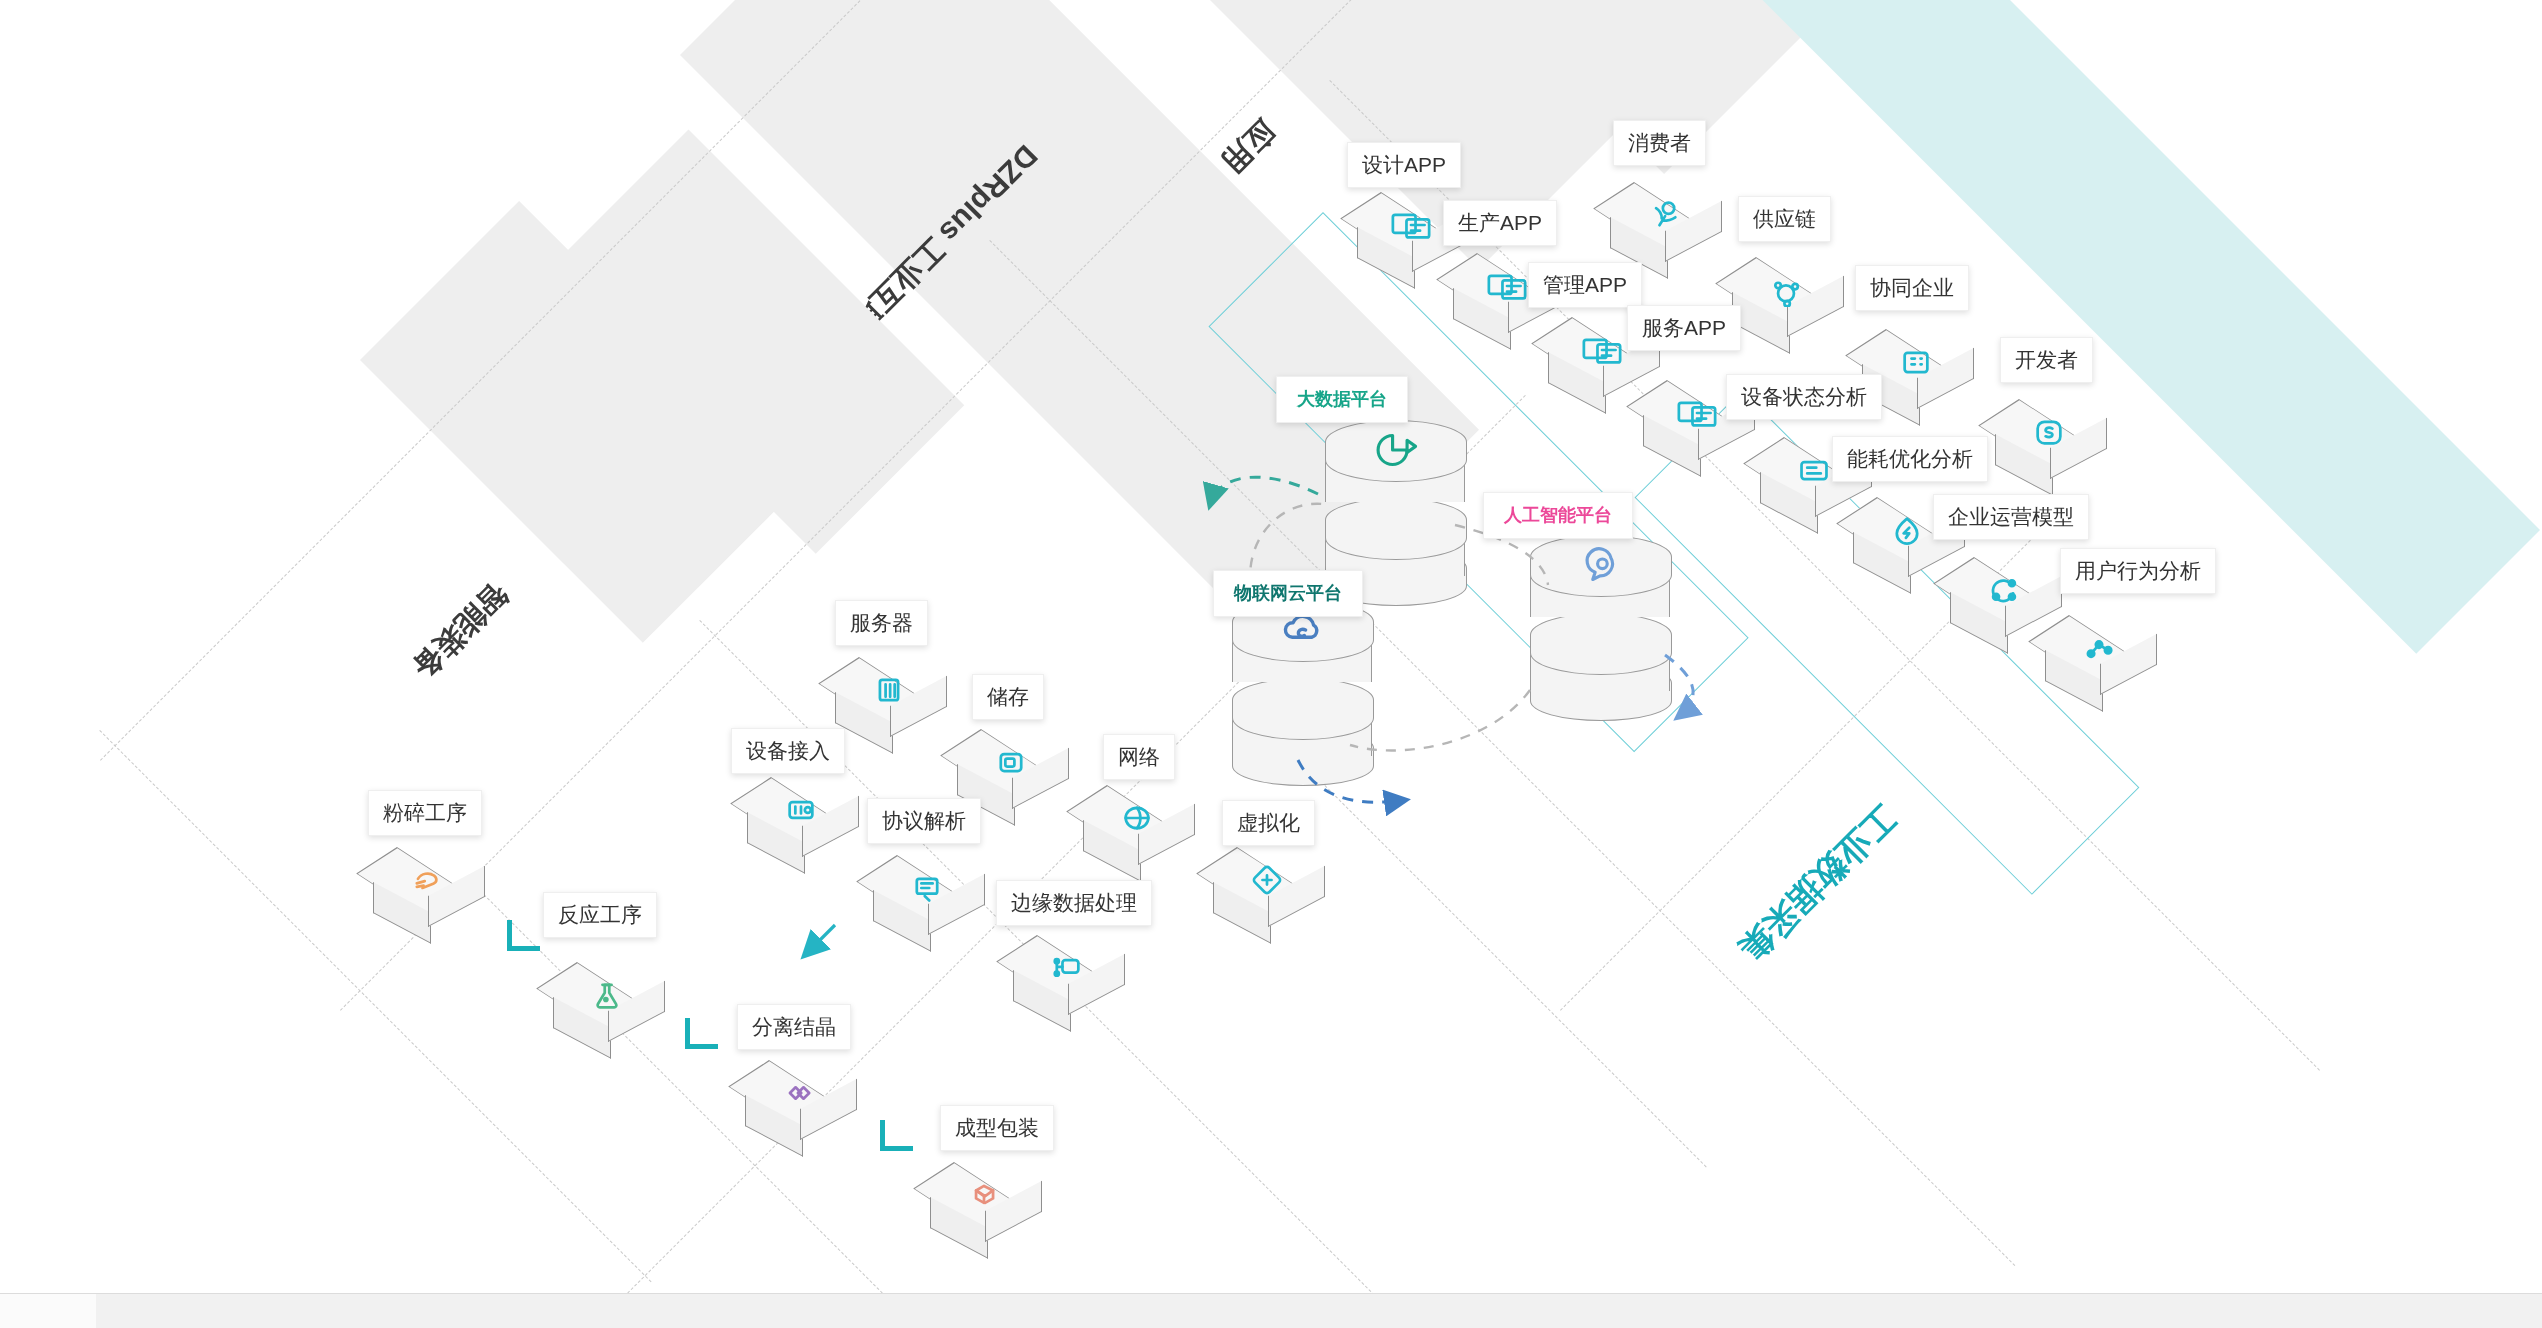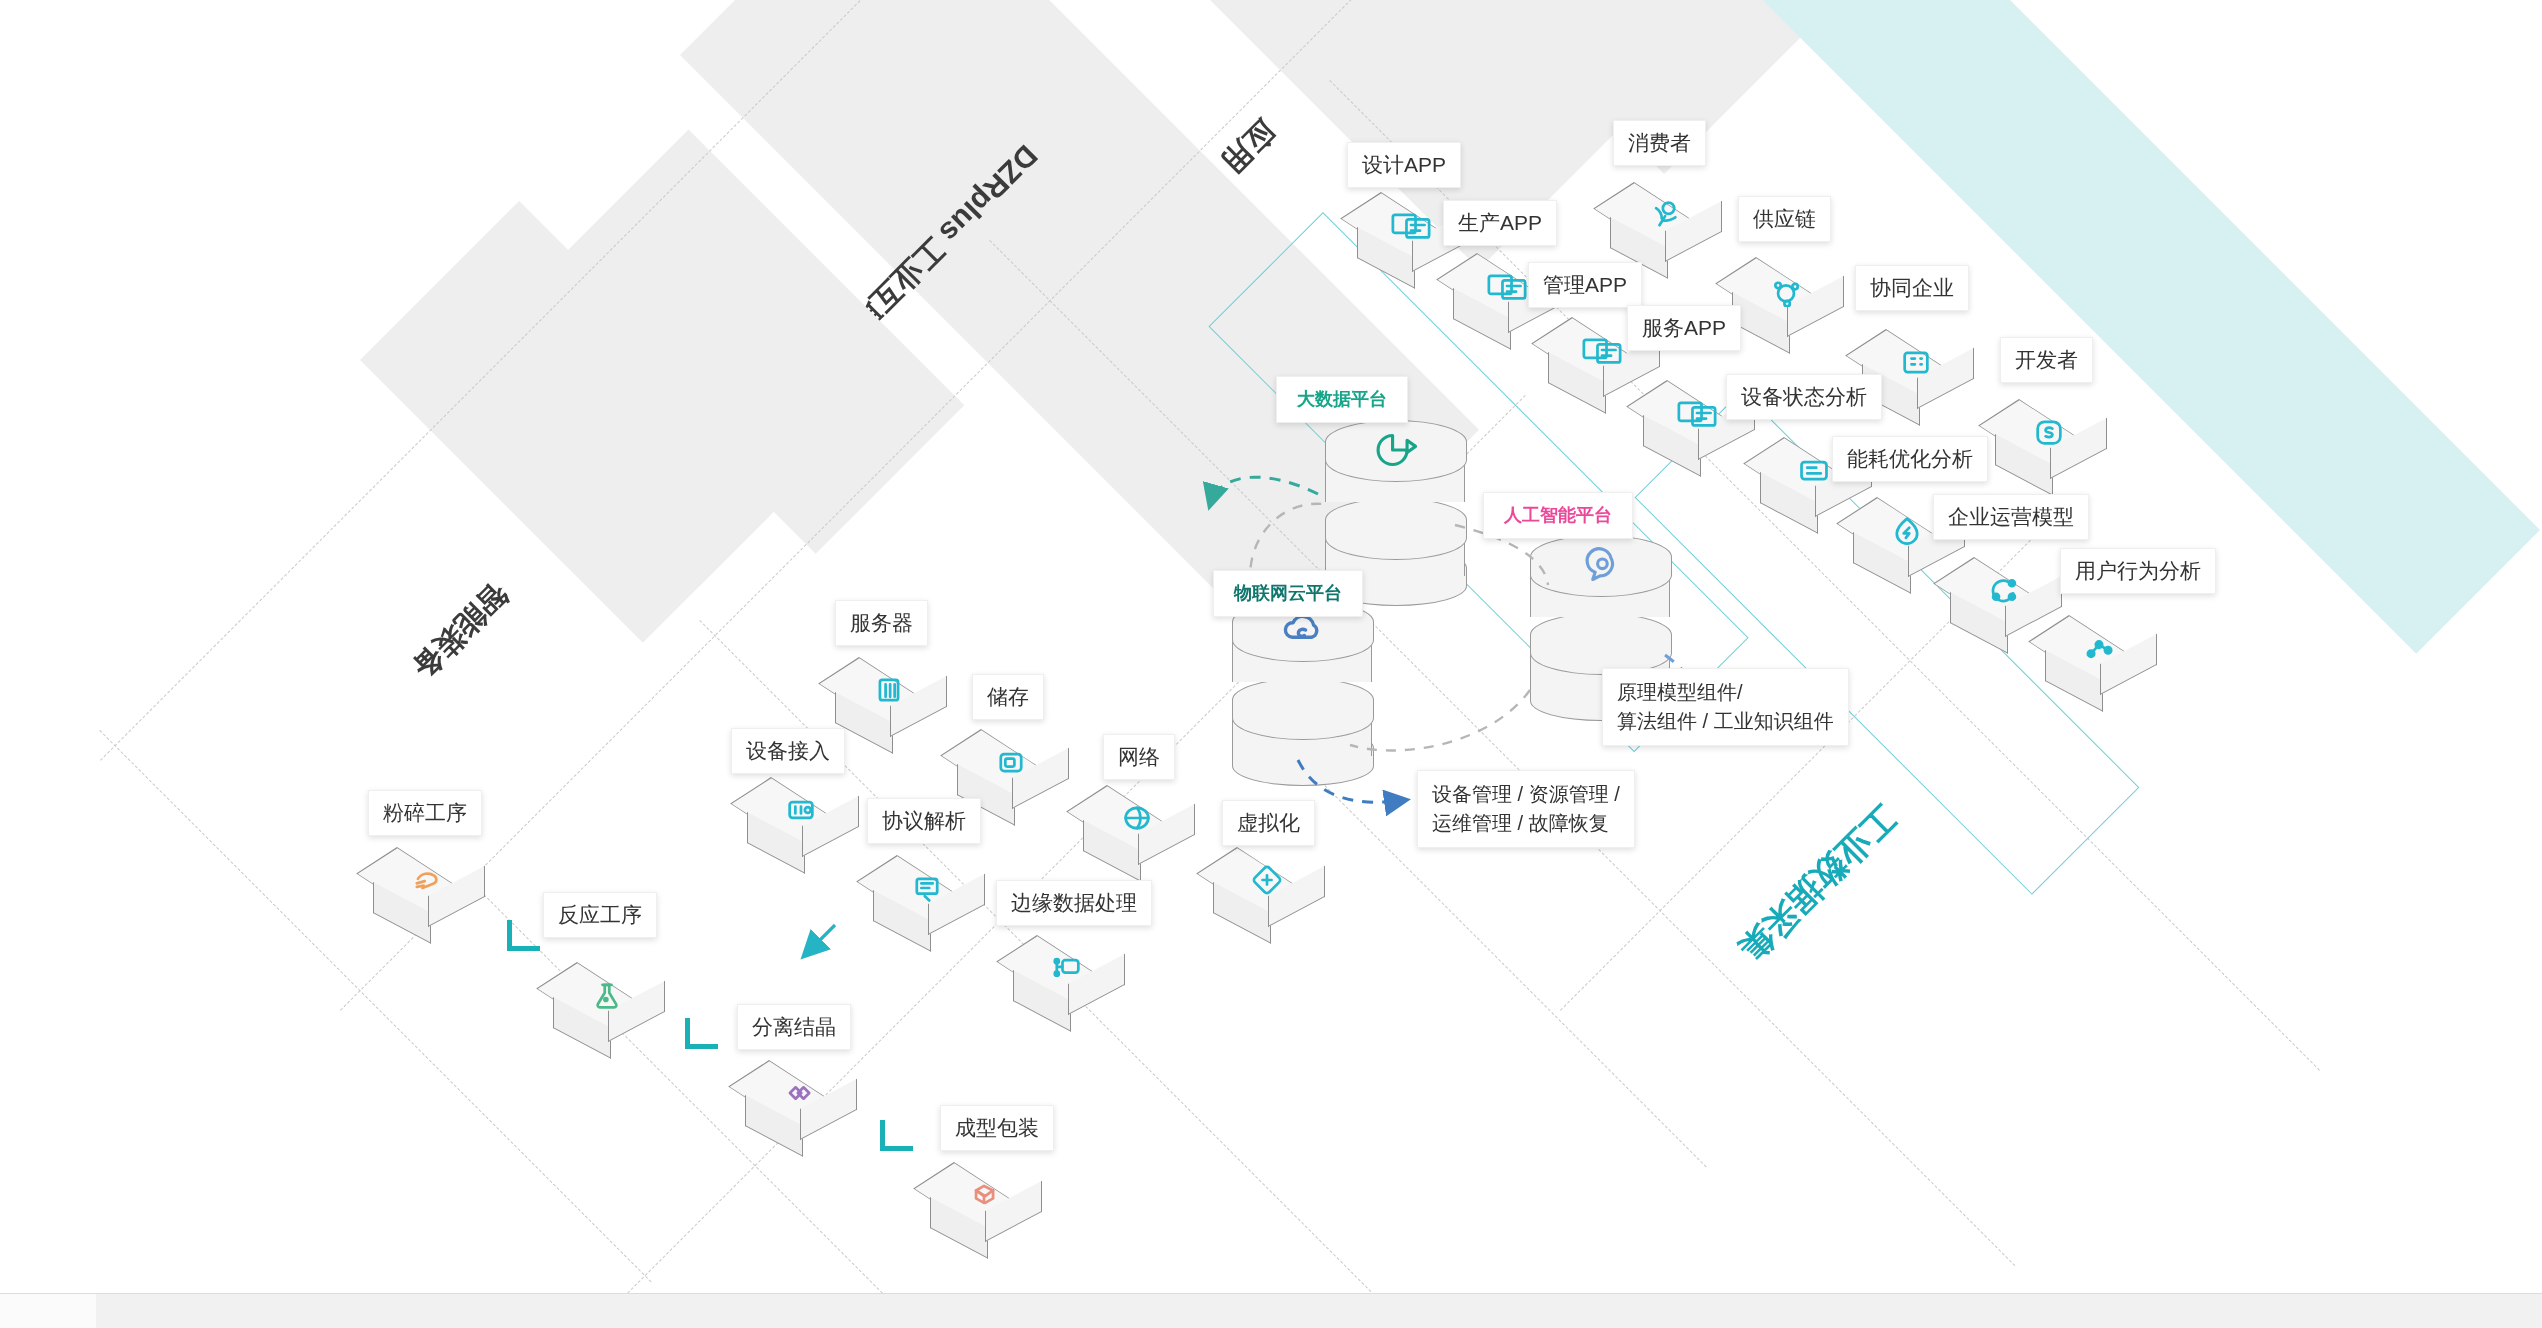--- a/index.html
+++ b/index.html
@@ -326,43 +326,35 @@
     <div class="body1"></div>
     <div class="band1"></div>
     <div class="cglyph">
       <svg viewBox="0 0 48 36" fill="none" stroke="#6f9fd8" stroke-width="2.6" stroke-linecap="round" stroke-linejoin="round">
         <path d="M33 12a10 10 0 1 0-13 12l-2 6 6-3a10 10 0 0 0 9-15z"></path>
           <circle cx="26" cy="17" r="4"></circle>
       </svg>
     </div>
   </div>
   <div class="chip plat blue" style="left:1483px;top:492px;">人工智能平台</div>
-  <div class="chip multi" style="left:1602px;top:668px;text-align:left;">
-    <div>原理模型组件/</div>
-    <div>算法组件 / 工业知识组件</div>
-  </div>
 
   <div class="cyl" style="left:1232px;top:600px;">
     <div class="band3"></div>
     <div class="body2"></div>
     <div class="band2"></div>
     <div class="body1"></div>
     <div class="band1"></div>
     <div class="cglyph">
       <svg viewBox="0 0 48 36" fill="none" stroke="#4a7fc1" stroke-width="2.8" stroke-linecap="round" stroke-linejoin="round">
         <path d="M16 24a6 6 0 0 1 .6-12 9 9 0 0 1 17 2 5.5 5.5 0 0 1-1.6 10H16z"></path>
           <path d="M27 18c-3-1.5-6 0-6 2.5s3 3.5 5 2"></path>
       </svg>
     </div>
   </div>
   <div class="chip plat dblue" style="left:1213px;top:570px;">物联网云平台</div>
-  <div class="chip multi" style="left:1417px;top:770px;text-align:left;">
-    <div>设备管理 / 资源管理 /</div>
-    <div>运维管理 / 故障恢复</div>
-  </div>
 
   <svg style="position:absolute;left:0;top:0;width:2542px;height:1328px;pointer-events:none;z-index:6;">
     <defs>
       <marker id="ah-teal" markerWidth="9" markerHeight="9" refX="7" refY="4.5" orient="auto">
         <path d="M0,0 L9,4.5 L0,9 z" fill="#35a99b"></path>
       </marker>
       <marker id="ah-blue" markerWidth="9" markerHeight="9" refX="7" refY="4.5" orient="auto">
         <path d="M0,0 L9,4.5 L0,9 z" fill="#3f7cc2"></path>
       </marker>
       <marker id="ah-lblue" markerWidth="9" markerHeight="9" refX="7" refY="4.5" orient="auto">

